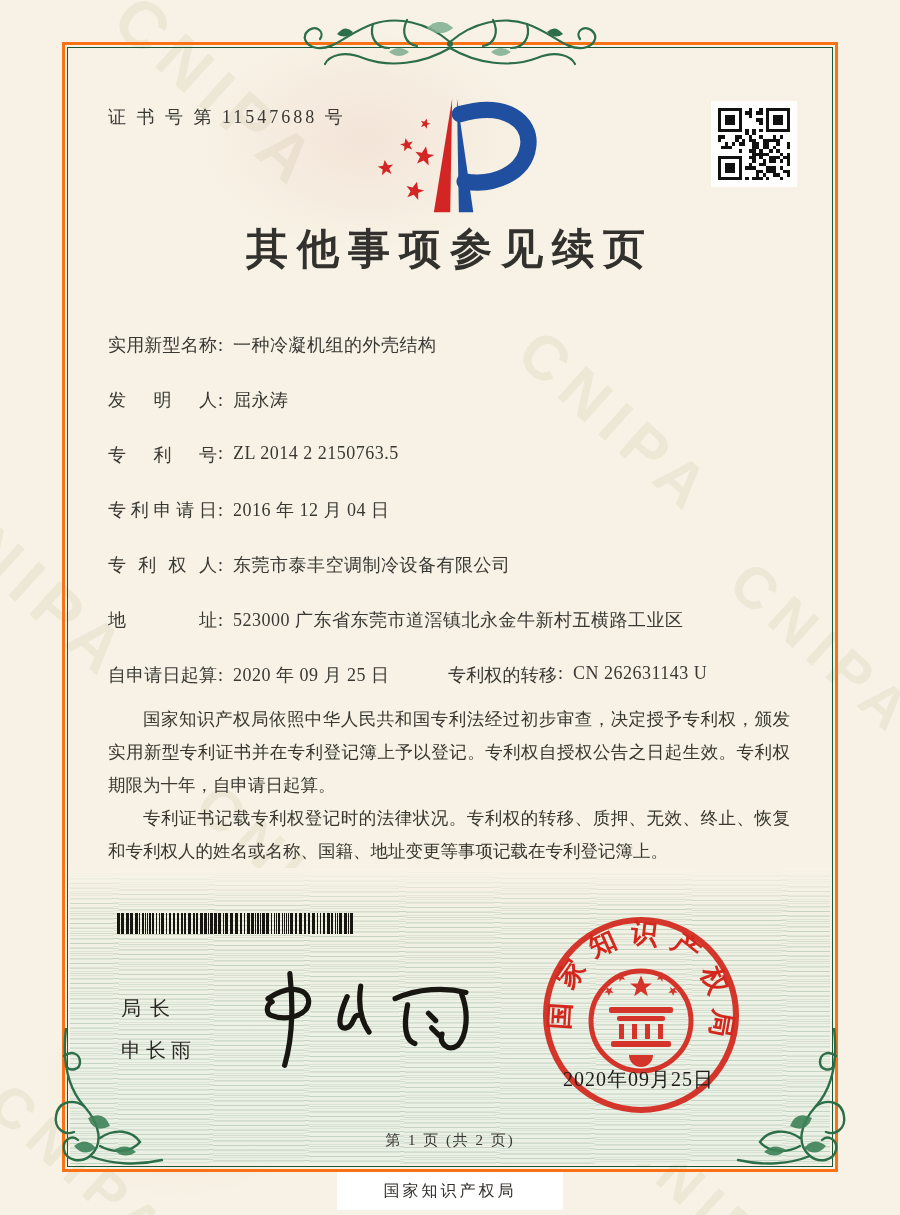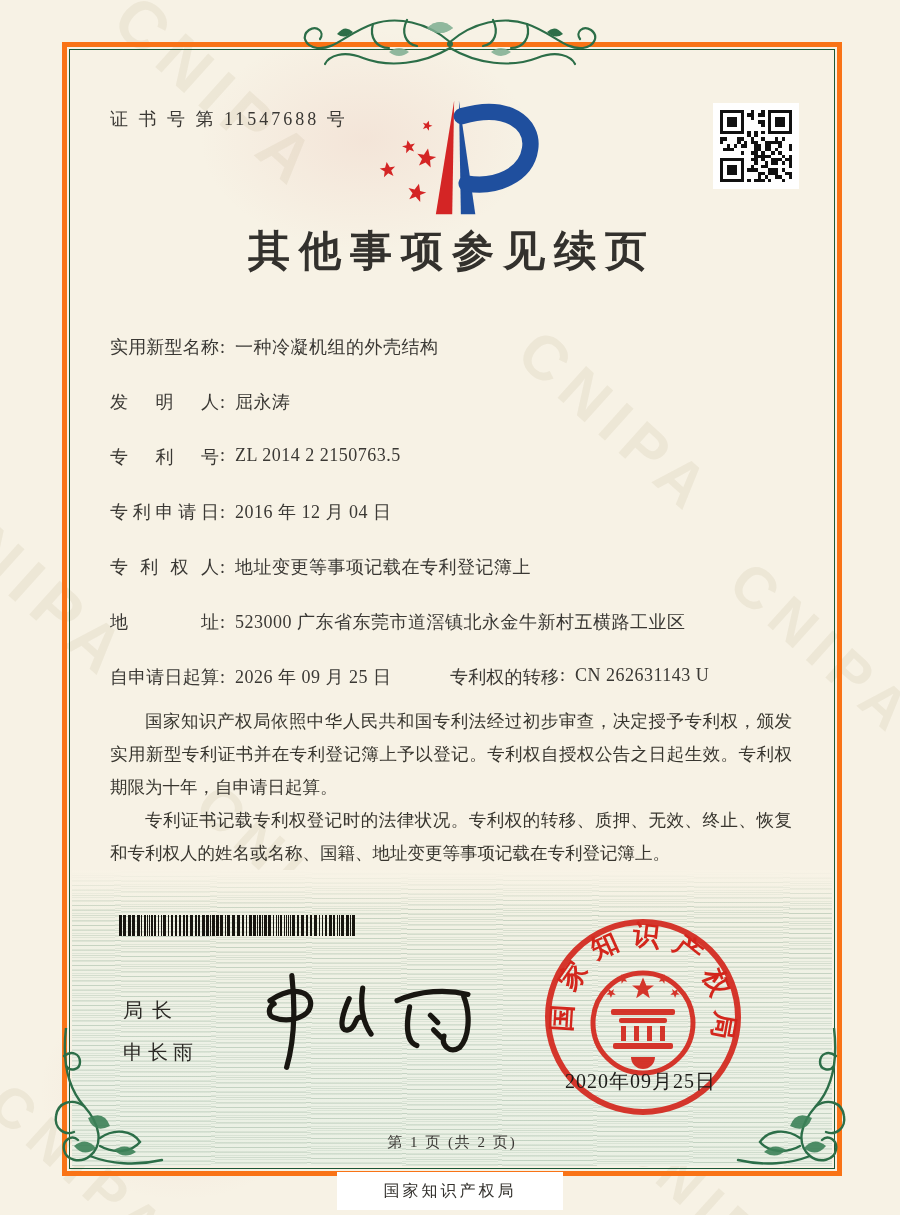--- a/index.html
+++ b/index.html
@@ -16,21 +16,21 @@
     font-weight:700;letter-spacing:10px;
     color:rgba(186,172,138,0.16);
     transform:rotate(42deg);transform-origin:left top;
     user-select:none;white-space:nowrap;
   }
   .blush{position:absolute;z-index:0;border-radius:50%;
     background:radial-gradient(closest-side,rgba(224,158,148,0.16),rgba(224,158,148,0));}
   
   .frame{
     position:absolute;left:62px;top:42px;width:770px;height:1124px;
-    border:5px solid #f97316;z-index:1;background:transparent;
+    border:3px solid #f97316;z-index:1;background:transparent;
   }
   .frame::before{
     content:"";position:absolute;inset:2px;border:1px solid #1a5736;pointer-events:none;
   }
   .guilloche{
     position:absolute;left:5px;right:5px;bottom:5px;height:296px;z-index:1;
     background:
       repeating-linear-gradient( 0.6deg, rgba(112,150,122,0.22) 0 1px, rgba(0,0,0,0) 1px 5px),
       repeating-linear-gradient(-0.6deg, rgba(112,150,122,0.14) 0 1px, rgba(0,0,0,0) 1px 4px),
       linear-gradient(180deg,#f3f1e3 0,#edf1e6 60%,#eaf0e4 100%);
@@ -246,28 +246,28 @@
       <div class="frow">
         <span class="flabel">发明人</span><span class="fcolon">:</span><span class="fvalue">屈永涛</span>
       </div>
       <div class="frow">
         <span class="flabel">专利号</span><span class="fcolon">:</span><span class="fvalue">ZL 2014 2 2150763.5</span>
       </div>
       <div class="frow">
         <span class="flabel">专利申请日</span><span class="fcolon">:</span><span class="fvalue">2016 年 12 月 04 日</span>
       </div>
       <div class="frow">
-        <span class="flabel">专利权人</span><span class="fcolon">:</span><span class="fvalue">地址变更等事项记载在专利登记簿上</span>
+        <span class="flabel">专利权人</span><span class="fcolon">:</span><span class="fvalue">东莞市泰丰空调制冷设备有限公司</span>
       </div>
       <div class="frow">
         <span class="flabel">地址</span><span class="fcolon">:</span><span class="fvalue">523000 广东省东莞市道滘镇北永金牛新村五横路工业区</span>
       </div>
       <div class="frow">
         <span>
-          <span class="flabel">自申请日起算</span><span class="fcolon">:</span><span class="fvalue">2026 年 09 月 25 日</span>
+          <span class="flabel">自申请日起算</span><span class="fcolon">:</span><span class="fvalue">2020 年 09 月 25 日</span>
         </span>
         <span class="grant-right">
           <span class="flabel">专利权的转移</span><span class="fcolon">:</span><span class="fvalue">CN 262631143 U</span>
         </span>
       </div>
     </div>
 
     <div class="paras">
       <p>国家知识产权局依照中华人民共和国专利法经过初步审查，决定授予专利权，颁发实用新型专利证书并在专利登记簿上予以登记。专利权自授权公告之日起生效。专利权期限为十年，自申请日起算。</p>
       <p>专利证书记载专利权登记时的法律状况。专利权的转移、质押、无效、终止、恢复和专利权人的姓名或名称、国籍、地址变更等事项记载在专利登记簿上。</p>

